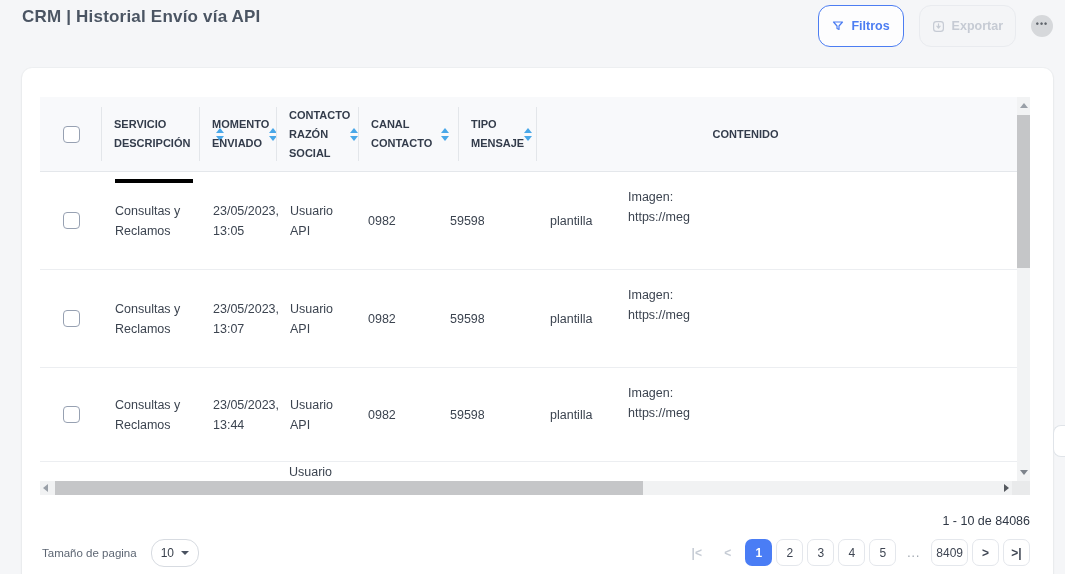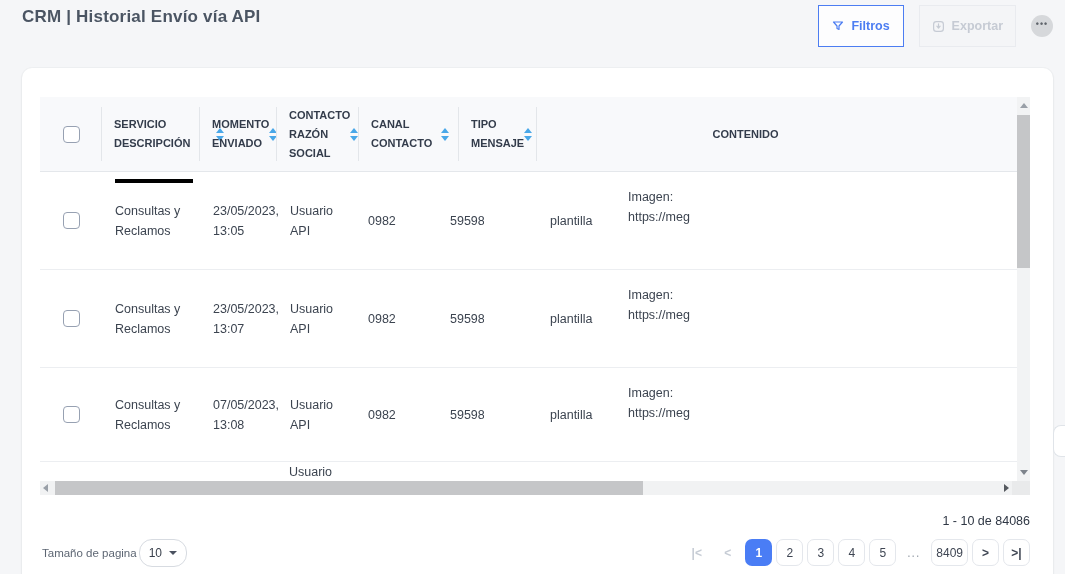--- a/index.html
+++ b/index.html
@@ -9,21 +9,21 @@
     background:#f5f6f8;
     position:relative;
     color:#3c4450;
   }
   
   .page-title{
     position:absolute; left:22px; top:7px;
     font-size:17px; font-weight:bold; color:#4b5563; letter-spacing:.2px;
   }
   .topbar-actions{ position:absolute; right:12px; top:5px; display:flex; align-items:center; gap:15px; }
-  .btn{ display:flex; align-items:center; gap:7px; height:42px; border-radius:0;
+  .btn{ display:flex; align-items:center; gap:7px; height:42px; border-radius:12px;
         font-family:"Liberation Sans",sans-serif; font-size:12.5px; font-weight:bold; cursor:pointer; }
   .btn-filtros{ padding:0 13px; background:#fdfdfe; border:1px solid var(--accent,#4c7df2); color:var(--accent,#4c7df2); }
   .btn-exportar{ padding:0 12px; background:#f4f5f7; border:1px solid #e9ebef; color:#c6cbd4; }
   .btn-more{ width:22px; height:22px; border:none; border-radius:50%; background:#d6d8db; color:#5f646b;
              display:flex; align-items:center; justify-content:center; font-size:9px; font-weight:bold; letter-spacing:1px; padding-bottom:4px;}
   
   .card{
     position:absolute; left:22px; top:68px; width:1031px; height:520px;
     background:#fff; border-radius:10px;
     box-shadow:0 1px 3px rgba(16,24,40,.06), 0 0 0 1px rgba(16,24,40,.025);
@@ -81,21 +81,21 @@
   
   .range-text{ position:absolute; right:23px; top:446px; font-size:12.5px; color:#2f3744; }
   .pager{ position:absolute; right:23px; top:471px; display:flex; align-items:center; gap:4px; }
   .pbtn{ min-width:27px; height:27px; border-radius:7px; border:1px solid #e4e7ec; background:#fff;
          color:#3f4653; font-size:12px; font-family:"Liberation Sans",sans-serif;
          display:flex; align-items:center; justify-content:center; cursor:pointer; padding:0 4px; }
   .pbtn.disabled{ border:none; background:transparent; color:#c6ccd5; cursor:default; }
   .pbtn.active{ background:var(--active-blue,#4a7df5); border:none; color:#fff; font-weight:bold; }
   .pbtn.dots{ border:none; background:transparent; color:#9aa1ab; letter-spacing:1px; }
   .pbtn.nav{ font-weight:bold; }
-  .page-size{ position:absolute; left:20px; top:471px; display:flex; align-items:center; gap:2px; }
+  .page-size{ position:absolute; left:20px; top:471px; display:flex; align-items:center; gap:14px; }
   .ps-label{ font-size:11.5px; color:#5d6673; }
   .ps-select{ height:28px; padding:0 9px; border:1px solid #d7dbe1; border-radius:13px; background:#fff;
               display:flex; align-items:center; gap:7px; font-size:12px; color:#39404c; cursor:pointer;text-align:center; }
   .caret-down{ width:0; height:0; border-left:4px solid transparent; border-right:4px solid transparent;
                border-top:4.5px solid #4a5260; }
   
   .edge-widget{ position:absolute; right:0; top:425px; width:12px; height:32px; background:#fff;
                 border:1px solid #e0e4e9; border-right:none; border-radius:8px 0 0 8px; }
   .ic{ display:inline-flex; }
 </style>
@@ -225,21 +225,21 @@
         <div>Imagen:</div>
         <div class="url-line">https://meg</div>
       </div>
     </div>
 
     <div class="trow r94">
       <div class="cell c-cb">
           <span class="checkbox"></span>
         </div>
       <div class="cell c-servicio">Consultas y Reclamos</div>
-      <div class="cell c-momento">07/05/2023, 13:08</div>
+      <div class="cell c-momento">23/05/2023, 13:44</div>
       <div class="cell c-agente">Usuario API</div>
       <div class="cell c-contacto">0982</div>
       <div class="cell c-canal"><span class="clip">59598</span></div>
       <div class="cell c-tipo">plantilla</div>
       <div class="cell c-contenido">
         <div>Imagen:</div>
         <div class="url-line">https://meg</div>
       </div>
     </div>
 

